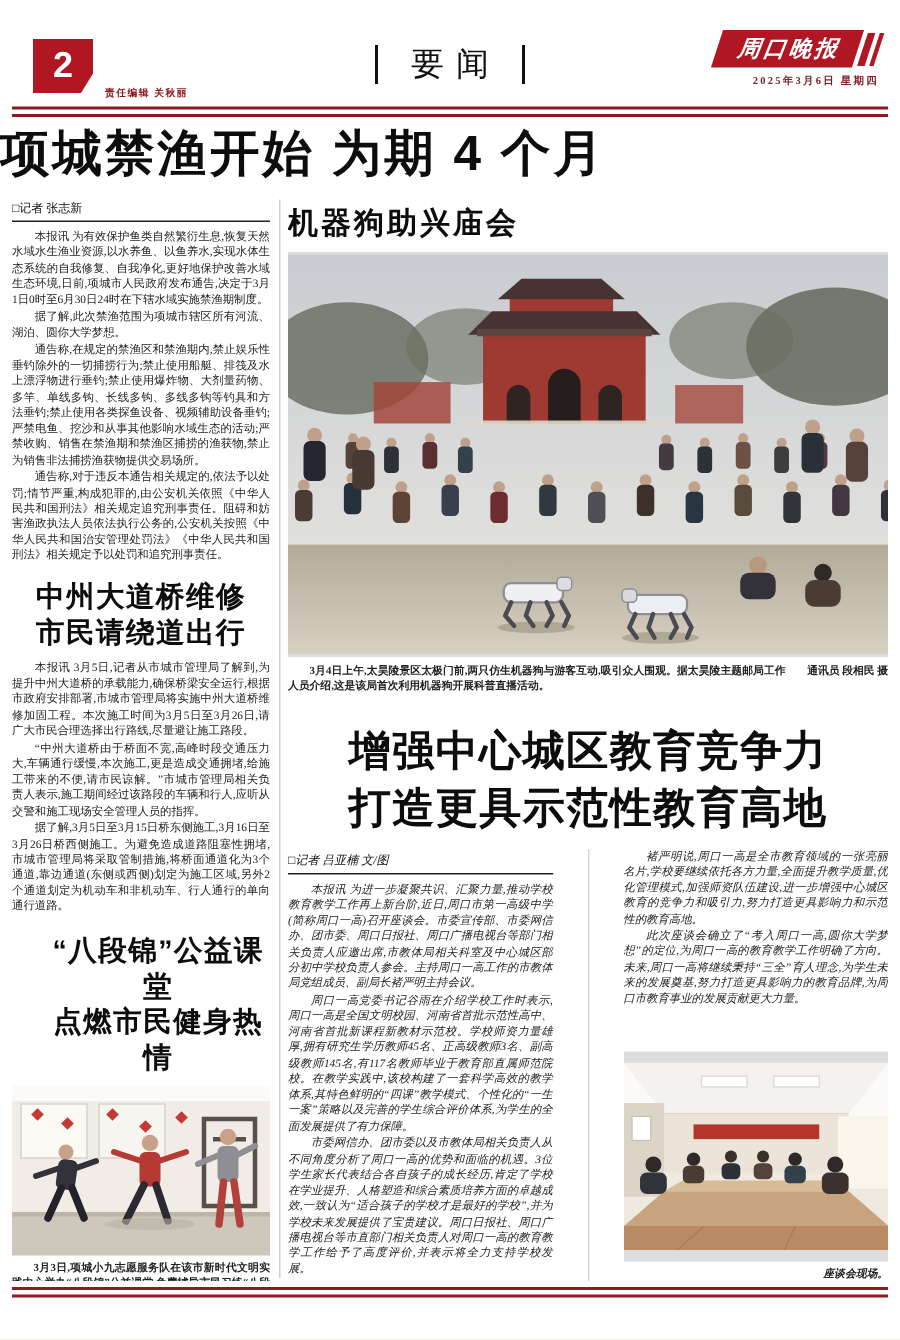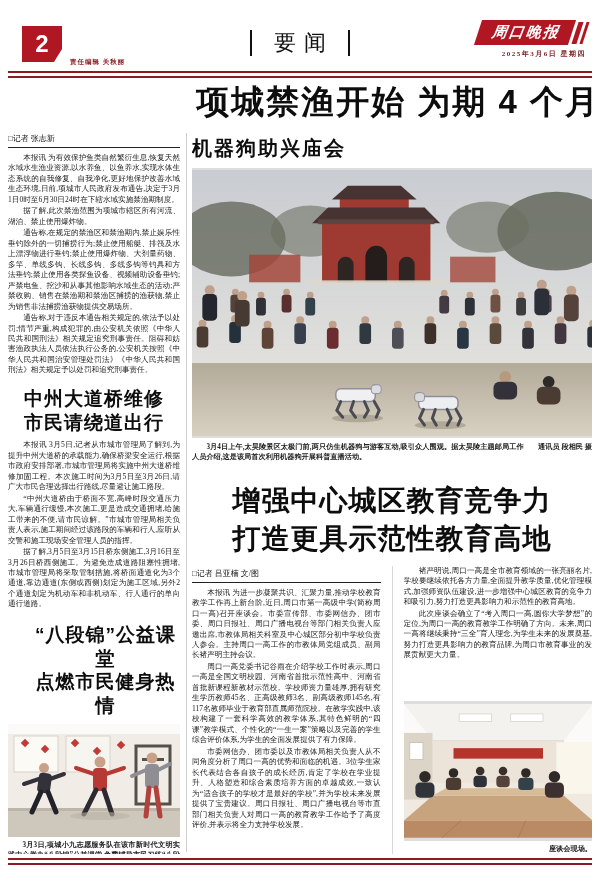--- a/index.html
+++ b/index.html
@@ -22,42 +22,42 @@
   .logo-box{background:#b01722;transform:skewX(-18deg);padding:3px 12px 3px 14px;}
   .logo-text{display:inline-block;transform:skewX(10deg);color:#fff;font-weight:700;font-style:italic;
              font-size:15px;letter-spacing:2px;font-family:"Liberation Serif",serif;}
   .logo-slash{width:5px;height:22px;background:#b01722;transform:skewX(-18deg);}
   .logo-slash.thin{width:3px;}
   .dateline{font-size:7px;color:#7d2328;margin-top:4px;letter-spacing:1.5px;font-weight:700;}
   .rule-double{position:absolute;left:8px;right:8px;height:3px;border-top:2px solid #8d1a20;border-bottom:2px solid #8d1a20;}
   .rule-top{top:71px;}
   .rule-bottom{top:858px;}
   
-  .main-headline{position:absolute;top:80px;left:0;right:0;text-align:right;
+  .main-headline{position:absolute;top:80px;left:0;right:0;text-align:left;
                  font-family:"Liberation Sans","DejaVu Sans",sans-serif;
                  font-weight:900;font-size:33px;letter-spacing:2px;color:#0d0d0d;}
   
   .content{position:absolute;top:131px;left:8px;right:8px;height:723px;display:flex;}
   .col-left{width:172px;flex:0 0 172px;display:flex;flex-direction:column;overflow:hidden;}
   .v-rule{width:1px;background:#cfcfcf;margin:2px 5px 2px 6px;}
   .col-right{flex:1;display:flex;flex-direction:column;overflow:hidden;}
   .byline{font-size:8px;border-bottom:1px solid #222;padding-bottom:3px;margin:2px 0 5px 0;color:#111;}
   p.body{font-size:7.6px;line-height:1.38;text-align:justify;text-indent:2em;margin:0 0 1px 0;color:#222;}
   .sub-head{font-family:"Liberation Sans","DejaVu Sans",sans-serif;font-weight:900;font-size:19px;
             text-align:center;line-height:1.25;color:#0d0d0d;margin:10px 0 6px 0;letter-spacing:1px;}
   .photo{width:100%;display:block;background:#ddd;}
   .caption{font-size:7.2px;line-height:1.45;text-align:justify;text-indent:2em;color:#222;
            font-weight:600;margin-top:3px;}
   .credit{white-space:nowrap;}
   .caption .credit-float{float:right;}
   .robot-head{font-family:"Liberation Sans","DejaVu Sans",sans-serif;font-weight:900;font-size:20px;
               text-align:left;letter-spacing:2px;margin:4px 0 6px 0;color:#0d0d0d;}
   .edu-head{font-family:"Liberation Sans","DejaVu Sans",sans-serif;font-weight:900;font-size:28px;
             text-align:center;line-height:1.35;letter-spacing:1px;margin:12px 0 8px 0;color:#0d0d0d;}
-  .edu-cols{display:flex;flex:1;gap:6px;overflow:hidden;}
+  .edu-cols{display:flex;flex:1;gap:18px;overflow:hidden;font-style:italic;}
   .edu-col{flex:1;display:flex;flex-direction:column;overflow:hidden;}
   .edu-vrule{width:1px;background:#d8d8d8;margin:0 5px;}
   .meeting-caption{font-size:7.2px;font-weight:600;text-align:right;margin-top:3px;color:#222;}
   .photo-frame{line-height:0;}
 </style>
 </head>
 <body>
 
 <div class="page">
 
@@ -80,21 +80,21 @@
   </div>
   <div class="rule-double rule-top"></div>
 
   <div class="main-headline">项城禁渔开始 为期 4 个月</div>
 
   <div class="content">
 
     <div class="col-left">
       <div class="byline">□记者 张志新</div>
       <p class="body">本报讯 为有效保护鱼类自然繁衍生息,恢复天然水域水生渔业资源,以水养鱼、以鱼养水,实现水体生态系统的自我修复、自我净化,更好地保护改善水域生态环境,日前,项城市人民政府发布通告,决定于3月1日0时至6月30日24时在下辖水域实施禁渔期制度。</p>
-      <p class="body">据了解,此次禁渔范围为项城市辖区所有河流、湖泊、禁止使用爆炸物。</p>
+      <p class="body">据了解,此次禁渔范围为项城市辖区所有河流、湖泊、圆你大学梦想。</p>
       <p class="body">通告称,在规定的禁渔区和禁渔期内,禁止娱乐性垂钓除外的一切捕捞行为;禁止使用船艇、排筏及水上漂浮物进行垂钓;禁止使用爆炸物、大剂量药物、多竿、单线多钩、长线多钩、多线多钩等钓具和方法垂钓;禁止使用各类探鱼设备、视频辅助设备垂钓;严禁电鱼、挖沙和从事其他影响水域生态的活动;严禁收购、销售在禁渔期和禁渔区捕捞的渔获物,禁止为销售非法捕捞渔获物提供交易场所。</p>
       <p class="body">通告称,对于违反本通告相关规定的,依法予以处罚;情节严重,构成犯罪的,由公安机关依照《中华人民共和国刑法》相关规定追究刑事责任。阻碍和妨害渔政执法人员依法执行公务的,公安机关按照《中华人民共和国治安管理处罚法》《中华人民共和国刑法》相关规定予以处罚和追究刑事责任。</p>
 
       <div class="sub-head">
         <div>中州大道桥维修</div>
         <div>市民请绕道出行</div>
       </div>
       <p class="body">本报讯 3月5日,记者从市城市管理局了解到,为提升中州大道桥的承载能力,确保桥梁安全运行,根据市政府安排部署,市城市管理局将实施中州大道桥维修加固工程。本次施工时间为3月5日至3月26日,请广大市民合理选择出行路线,尽量避让施工路段。</p>
       <p class="body">“中州大道桥由于桥面不宽,高峰时段交通压力大,车辆通行缓慢,本次施工,更是造成交通拥堵,给施工带来的不便,请市民谅解。”市城市管理局相关负责人表示,施工期间经过该路段的车辆和行人,应听从交警和施工现场安全管理人员的指挥。</p>
       <p class="body">据了解,3月5日至3月15日桥东侧施工,3月16日至3月26日桥西侧施工。为避免造成道路阻塞性拥堵,市城市管理局将采取管制措施,将桥面通道化为3个通道,靠边通道(东侧或西侧)划定为施工区域,另外2个通道划定为机动车和非机动车、行人通行的单向通行道路。</p>

